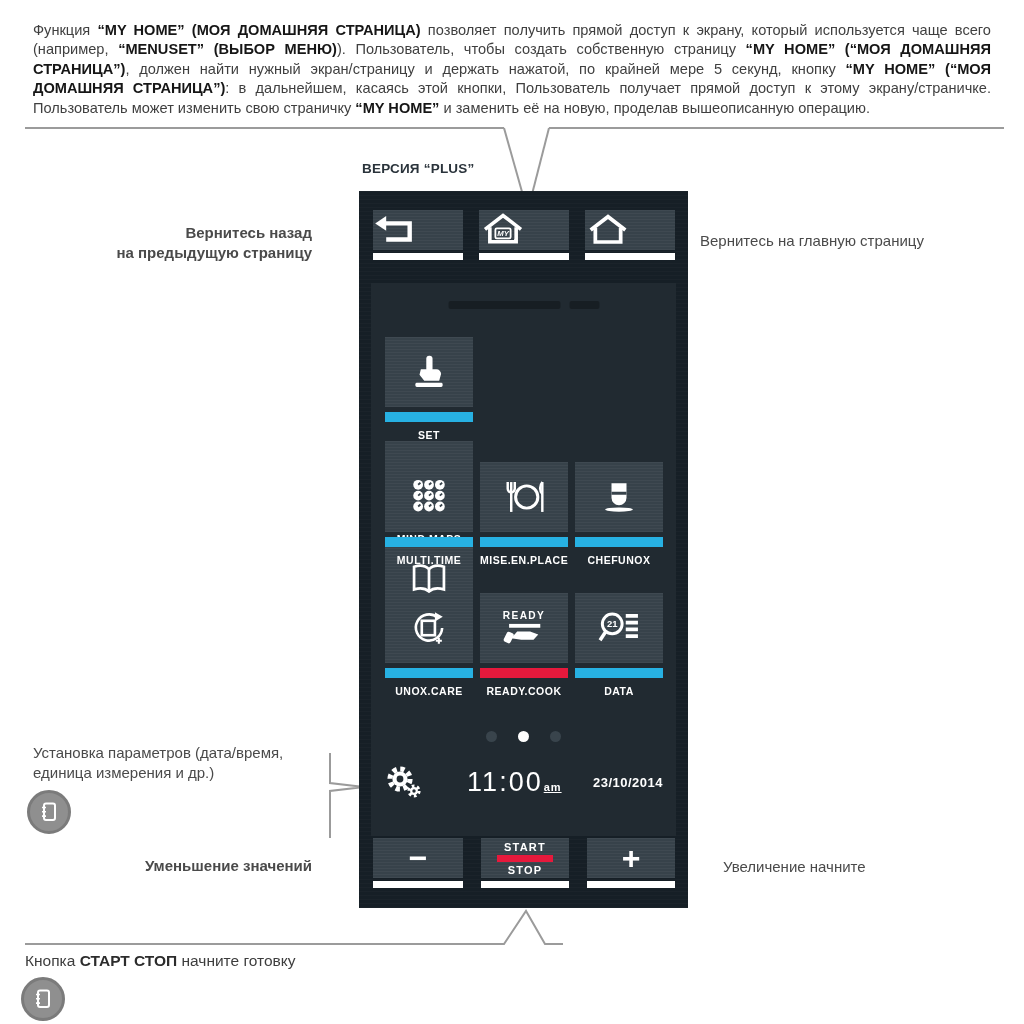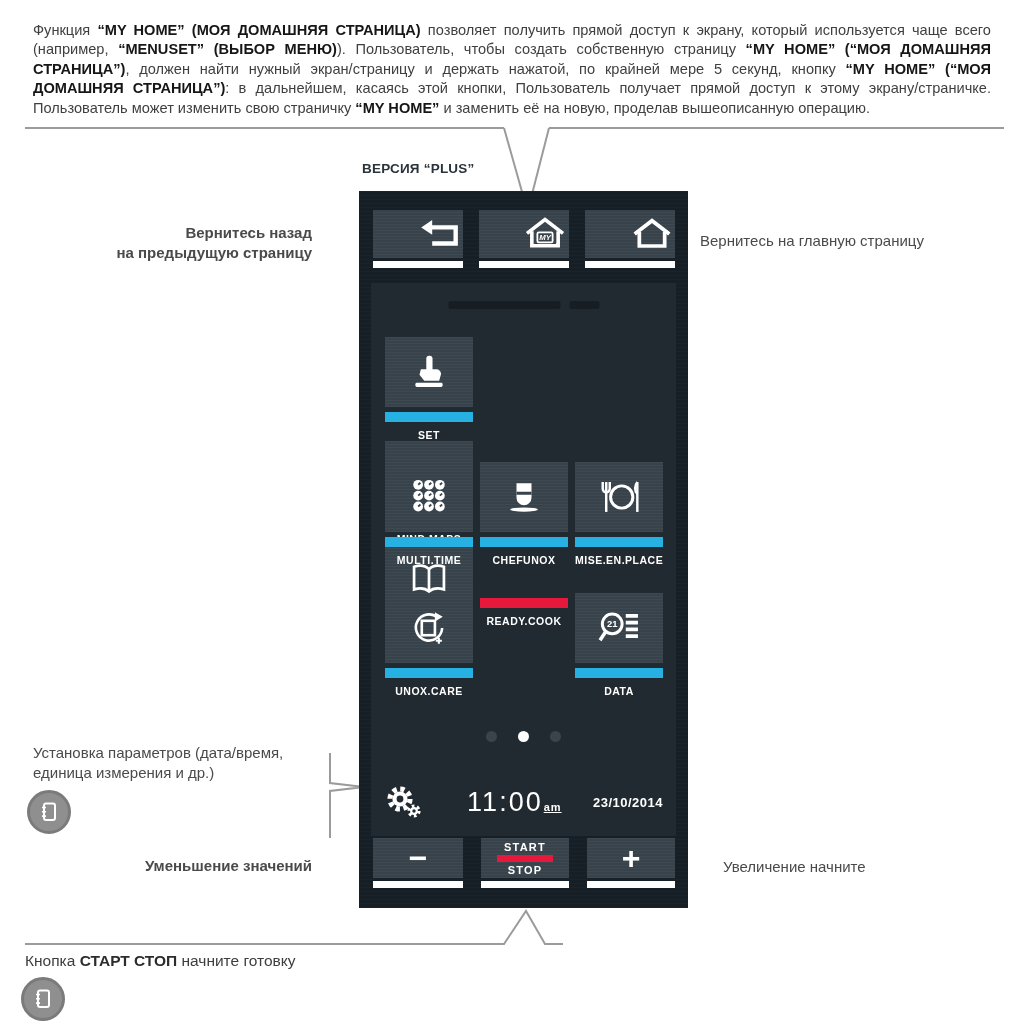--- a/index.html
+++ b/index.html
@@ -30,39 +30,39 @@
   .panel{position:absolute;left:359px;top:191px;width:329px;height:717px;background:#161f26;
          background-image:repeating-linear-gradient(0deg,rgba(255,255,255,.018) 0 1px,transparent 1px 4px);}
   .tile,.ctl-tile{background:#37424a;
          background-image:repeating-linear-gradient(0deg,rgba(255,255,255,.04) 0 1px,transparent 1px 3px);}
   .underbar{height:7px;background:#ffffff;margin-top:3px;}
 
   .navrow,.ctlrow{position:absolute;left:14px;right:13px;display:flex;justify-content:space-between;}
   .navrow{top:19px;}
   .ctlrow{top:647px;}
   .navbtn,.ctlbtn{width:90px;}
-  .navbtn .tile{height:48px;display:flex;align-items:center;justify-content:flex-end;font-style:italic;}
+  .navbtn .tile{height:40px;display:flex;align-items:center;justify-content:flex-start;font-style:italic;}
   .ctlbtn .ctl-tile{height:40px;display:flex;flex-direction:column;align-items:center;justify-content:center;}
 
   .screen{position:absolute;left:12px;right:12px;top:92px;height:553px;background:#212a31;}
   .ghost{position:absolute;top:18px;left:50%;transform:translateX(-50%);display:flex;gap:9px;}
   .ghost i{display:block;height:8px;background:rgba(0,0,0,.28);border-radius:2px;}
 
   .gridrow{position:absolute;left:14px;right:13px;display:flex;justify-content:space-between;}
   .cell{width:88px;text-align:center;}
   .cell .tile{height:70px;display:flex;align-items:center;justify-content:center;}
   .cbar{height:10px;margin-top:5px;background:#27b1e3;}
   .cbar.red{background:#e6193c;}
   .clabel{margin-top:7px;font-size:10.5px;font-weight:bold;color:#fff;letter-spacing:.5px;white-space:nowrap;}
 
   .dots{position:absolute;top:448px;left:0;right:0;display:flex;justify-content:center;gap:21px;}
   .dot{width:11px;height:11px;border-radius:50%;background:#39444c;}
   .dot.active{background:#ffffff;}
 
-  .statusrow{position:absolute;top:498px;left:0;right:0;height:42px;display:flex;align-items:center;
+  .statusrow{position:absolute;top:478px;left:0;right:0;height:42px;display:flex;align-items:center;
              padding:0 13px;box-sizing:border-box;}
   .timegrp{position:absolute;left:47%;transform:translateX(-50%);display:flex;align-items:baseline;color:#fff;}
   .time{font-size:27px;letter-spacing:2px;font-weight:normal;}
   .meridiem{font-size:11px;font-weight:bold;margin-left:1px;letter-spacing:1px;text-decoration:underline;}
   .date{margin-left:auto;color:#fff;font-size:13px;font-weight:bold;letter-spacing:.5px;}
 
   .ctl-glyph{color:#fff;font-size:32px;font-weight:bold;line-height:30px;}
   .ss-txt{color:#fff;font-size:11px;font-weight:bold;letter-spacing:1.2px;line-height:12px;}
   .ss-bar{width:56px;height:7px;background:#e6193c;margin:2px 0;}
 </style>
@@ -216,58 +216,66 @@
                 <path d="M8 13 l1.7 -1.5 M16 13 l1.7 -1.5 M24 13 l1.7 -1.5"></path>
                 <path d="M8 21 l1.7 -1.5 M16 21 l1.7 -1.5 M24 21 l1.7 -1.5"></path>
               </g>
             </svg>
           </div>
           <div class="cbar"></div>
           <div class="clabel">MULTI.TIME</div>
         </div>
         <div class="cell">
           <div class="tile">
-            <svg width="40" height="38" viewBox="0 0 32 28">
-              <path d="M10 3 h12 v11.5 a6 6 0 0 1 -12 0 Z" fill="#fff"></path>
-              <path d="M10 11 h12" stroke="#37424a" stroke-width="2.4"></path>
-              <ellipse cx="16" cy="24" rx="11" ry="1.7" fill="#fff"></ellipse>
-            </svg>
-          </div>
-          <div class="cbar"></div>
-          <div class="clabel">CHEFUNOX</div>
-        </div>
-        <div class="cell">
-          <div class="tile">
             <svg width="48" height="38" viewBox="0 0 34 28">
               <path d="M5 3 v5 a2.6 2.6 0 0 0 5.2 0 V3" fill="none" stroke="#fff" stroke-width="1.8"></path>
               <path d="M7.6 3 V25" stroke="#fff" stroke-width="1.8"></path>
               <circle cx="19" cy="14" r="8.2" fill="none" stroke="#fff" stroke-width="2.2"></circle>
               <path d="M30.5 3 V25" stroke="#fff" stroke-width="1.8"></path>
               <path d="M30.5 3 c-2.3 2.6 -2.3 6.6 0 9" fill="none" stroke="#fff" stroke-width="1.6"></path>
             </svg>
           </div>
           <div class="cbar"></div>
           <div class="clabel">MISE.EN.PLACE</div>
         </div>
+        <div class="cell">
+          <div class="tile">
+            <svg width="40" height="38" viewBox="0 0 32 28">
+              <path d="M10 3 h12 v11.5 a6 6 0 0 1 -12 0 Z" fill="#fff"></path>
+              <path d="M10 11 h12" stroke="#37424a" stroke-width="2.4"></path>
+              <ellipse cx="16" cy="24" rx="11" ry="1.7" fill="#fff"></ellipse>
+            </svg>
+          </div>
+          <div class="cbar"></div>
+          <div class="clabel">CHEFUNOX</div>
+        </div>
       </div>
 
       <div class="gridrow" style="top:310px;">
         <div class="cell">
           <div class="tile">
             <svg width="42" height="38" viewBox="0 0 32 28">
               <rect x="10.5" y="8.5" width="10" height="11" fill="none" stroke="#fff" stroke-width="2"></rect>
               <path d="M22.5 6 A10 10 0 1 0 26 14" fill="none" stroke="#fff" stroke-width="2"></path>
               <polygon points="20.5,2 26.5,5.5 20.5,9" fill="#fff"></polygon>
               <path d="M23.5 21.5 v4.5 M21.2 23.7 h4.6" stroke="#fff" stroke-width="1.6"></path>
             </svg>
           </div>
           <div class="cbar"></div>
           <div class="clabel">UNOX.CARE</div>
         </div>
         <div class="cell">
+          <div class="tile">
+            <svg width="52" height="38" viewBox="0 0 36 28">
+              <text x="18" y="7.5" text-anchor="middle" font-size="7.5" font-weight="bold" fill="#fff" letter-spacing="1">READY</text>
+              <rect x="7" y="11" width="23" height="2.8" fill="#fff"></rect>
+              <path d="M8.5 21.5 l4.5 -5 h9.5 l6 2.2 -3.5 4 h-9 z" fill="#fff"></path>
+              <rect x="4" y="17" width="5.5" height="8" rx="1.6" fill="#fff" transform="rotate(26 6.7 21)"></rect>
+            </svg>
+          </div>
           <div class="cbar red"></div>
           <div class="clabel">READY.COOK</div>
         </div>
         <div class="cell">
           <div class="tile">
             <svg width="46" height="38" viewBox="0 0 34 28">
               <circle cx="12" cy="11" r="7.3" fill="none" stroke="#fff" stroke-width="2.2"></circle>
               <path d="M7 17 L3 23" stroke="#fff" stroke-width="2.6"></path>
               <text x="12" y="13.6" text-anchor="middle" font-size="7" font-weight="bold" fill="#fff">21</text>
               <path d="M22 5 h9 M22 10 h9 M22 15 h9 M22 20 h9" stroke="#fff" stroke-width="2.8"></path>

